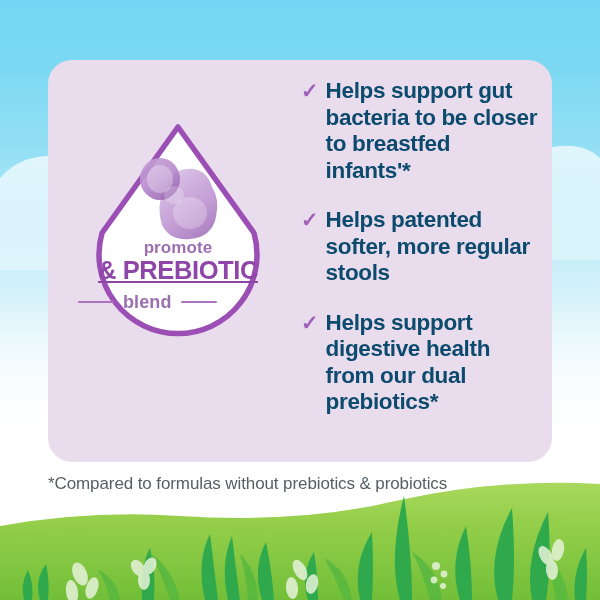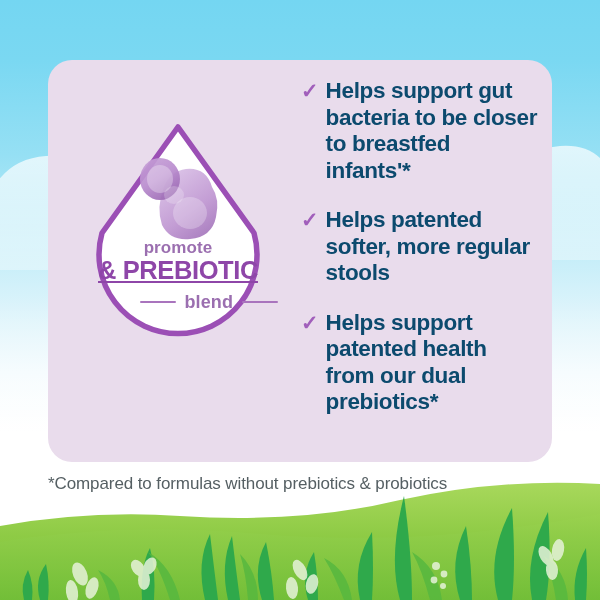--- a/index.html
+++ b/index.html
@@ -92,21 +92,21 @@
     letter-spacing: -0.4px;
     margin-top: 5px;
   }
   .bigline.second {
     margin-top: 2px;
     text-decoration: underline;
   }
   .blend-row {
     display: flex;
     align-items: center;
-    justify-content: flex-end;
+    justify-content: flex-start;
     gap: 9px;
     margin-top: 9px;
   }
   .blend-rule {
     width: 36px;
     height: 2px;
     background: #a974bd;
     border-radius: 1px;
   }
   .blend-word {
@@ -298,20 +298,20 @@
       <div class="bullet">
         <span class="check">✓</span>
         <span class="bullet-text">Helps support gut bacteria to be closer to breastfed infants'*</span>
       </div>
       <div class="bullet">
         <span class="check">✓</span>
         <span class="bullet-text">Helps patented softer, more regular stools</span>
       </div>
       <div class="bullet">
         <span class="check">✓</span>
-        <span class="bullet-text">Helps support patented health from our dual prebiotics*</span>
+        <span class="bullet-text">Helps support digestive health from our dual prebiotics*</span>
       </div>
     </div>
   </div>
 
   <div class="footnote">*Compared to formulas without prebiotics &amp; probiotics</div>
 
 </div>
 
 </body></html>

